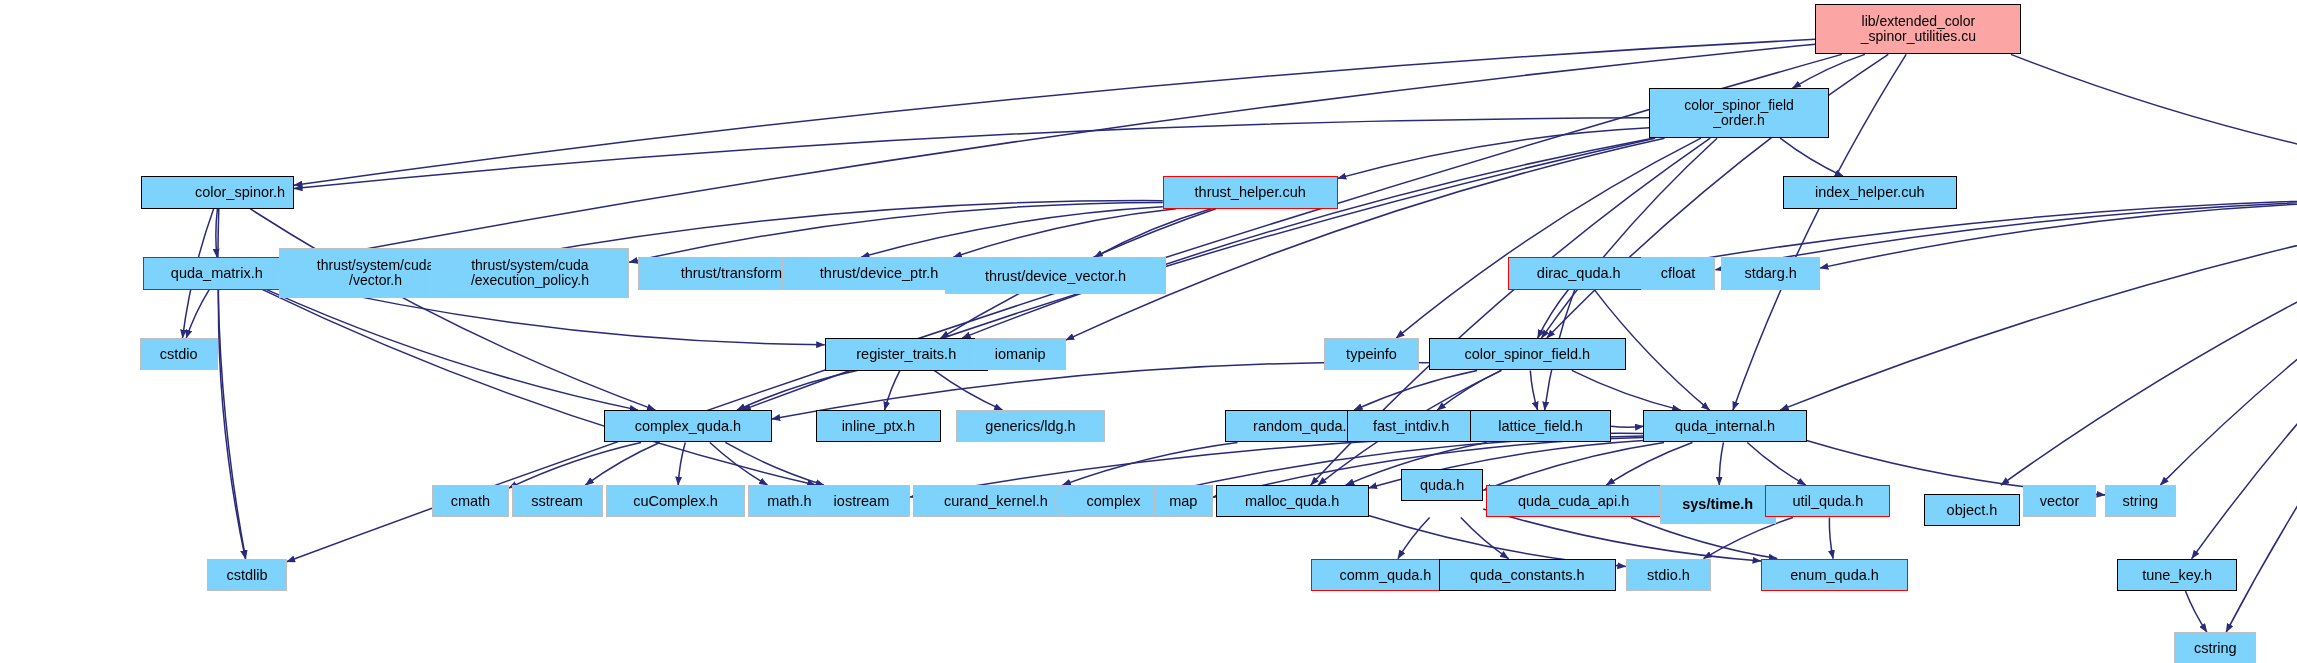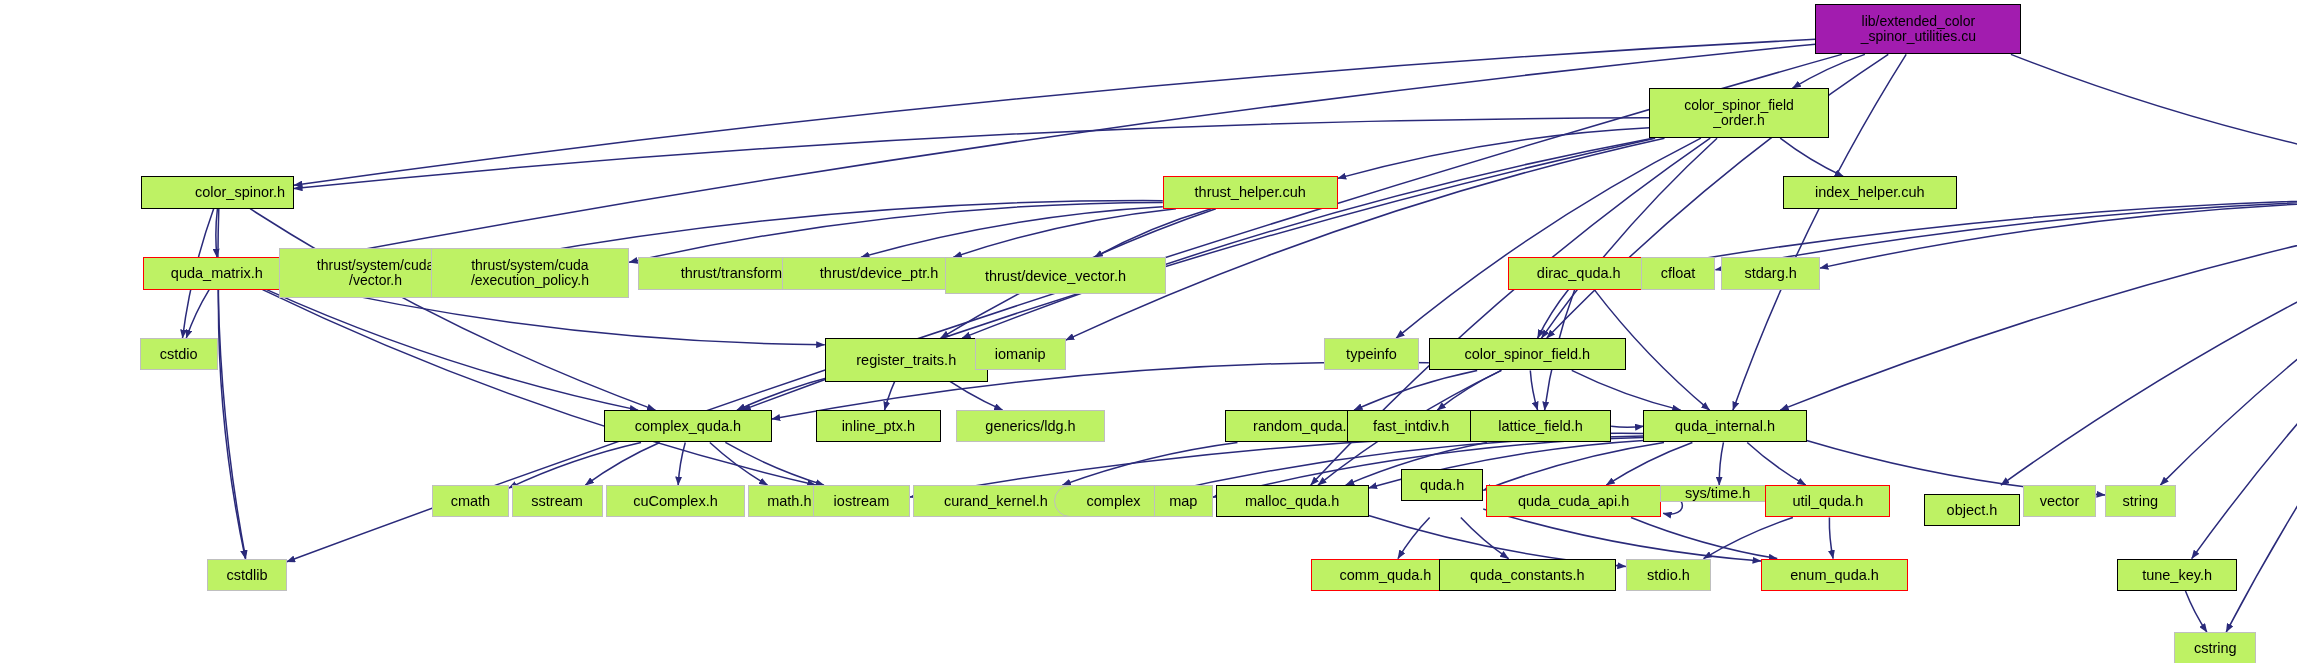--- a/index.html
+++ b/index.html
@@ -1,25 +1,25 @@
 <!DOCTYPE html>
 <html><head>
 <meta charset="utf-8">
 <style>
   html,body{margin:0;padding:0;background:#ffffff;}
   #graph{position:relative;width:2297px;height:663px;overflow:hidden;
          font-family:"Liberation Sans","DejaVu Sans",sans-serif;background:#fff;}
   #edges{position:absolute;left:0;top:0;width:2297px;height:663px;pointer-events:none;}
   .node{position:absolute;box-sizing:border-box;display:flex;align-items:center;
-        justify-content:center;text-align:center;background:#bef264;
+        justify-content:center;text-align:center;background:#7dd3fc;
         font-size:14.5px;line-height:1.12;color:#000;white-space:pre;}
   .node.b{border:1.6px solid #000000;}
   .node.g{border:1.3px solid #bfbfbf;}
   .node.r{border:1.8px solid #ff0000;}
-  .node.root{border:1.6px solid #000000;background:#a21caf;}
+  .node.root{border:1.6px solid #000000;background:#fca5a5;}
 </style>
 </head>
 <body>
 
 <div id="graph">
   <svg id="edges" viewBox="0 0 2297 663" xmlns="http://www.w3.org/2000/svg">
     <defs>
       <marker id="ah" markerWidth="9" markerHeight="7" refX="8.5" refY="3.5" orient="auto" markerUnits="userSpaceOnUse">
         <path d="M0,0 L9,3.5 L0,7 z" fill="#2a2a7a"></path>
       </marker>
@@ -117,21 +117,21 @@
 /vector.h</div>
       <div class="node g" style="left: 430.71px; top: 248.43px; width: 198.45px; height: 49.98px; font-size: 14px;">thrust/system/cuda
 /execution_policy.h</div>
       <div class="node g" style="left: 637.98px; top: 257.25px; width: 251.37px; height: 32.34px;">thrust/transform_reduce.h</div>
       <div class="node g" style="left: 782.04px; top: 257.25px; width: 194.04px; height: 32.34px;">thrust/device_ptr.h</div>
       <div class="node g" style="left: 945.21px; top: 257.25px; width: 220.5px; height: 37px;">thrust/device_vector.h</div>
       <div class="node r" style="left: 1508.22px; top: 257.25px; width: 141.12px; height: 32.34px;">dirac_quda.h</div>
       <div class="node g" style="left: 1640.52px; top: 257.25px; width: 74.97px; height: 32.34px;">cfloat</div>
       <div class="node g" style="left: 1721.37px; top: 257.25px; width: 98.49px; height: 32.34px;">stdarg.h</div>
       <div class="node g" style="left: 139.65px; top: 338.1px; width: 77.91px; height: 32.34px;">cstdio</div>
-      <div class="node b" style="left: 824.67px; top: 338.1px; width: 163.17px; height: 44px; text-align: right;">register_traits.h</div>
+      <div class="node b" style="left: 824.67px; top: 338.1px; width: 163.17px; height: 33px; text-align: right;">register_traits.h</div>
       <div class="node g" style="left: 974.61px; top: 338.1px; width: 91.14px; height: 32.34px;">iomanip</div>
       <div class="node g" style="left: 1324.47px; top: 338.1px; width: 94.08px; height: 32.34px;">typeinfo</div>
       <div class="node b" style="left: 1428.84px; top: 338.1px; width: 196.98px; height: 32.34px;">color_spinor_field.h</div>
       <div class="node b" style="left: 604.17px; top: 410.13px; width: 167.58px; height: 32.34px;">complex_quda.h</div>
       <div class="node b" style="left: 815.85px; top: 410.13px; width: 124.95px; height: 32.34px;">inline_ptx.h</div>
       <div class="node g" style="left: 955.5px; top: 410.13px; width: 149.94px; height: 32.34px;">generics/ldg.h</div>
       <div class="node b" style="left: 1224.51px; top: 410.13px; width: 158.76px; height: 32.34px;">random_quda.h</div>
       <div class="node b" style="left: 1346.52px; top: 410.13px; width: 129.36px; height: 32.34px;">fast_intdiv.h</div>
       <div class="node b" style="left: 1470px; top: 410.13px; width: 141.12px; height: 32.34px;">lattice_field.h</div>
       <div class="node b" style="left: 1643.46px; top: 410.13px; width: 163.17px; height: 32.34px;">quda_internal.h</div>
@@ -139,21 +139,21 @@
       <div class="node g" style="left: 511.56px; top: 485.1px; width: 91.14px; height: 32.34px;">sstream</div>
       <div class="node g" style="left: 605.64px; top: 485.1px; width: 139.65px; height: 32.34px;">cuComplex.h</div>
       <div class="node g" style="left: 748.23px; top: 485.1px; width: 82.32px; height: 32.34px;">math.h</div>
       <div class="node g" style="left: 812.91px; top: 485.1px; width: 97.02px; height: 32.34px;">iostream</div>
       <div class="node g" style="left: 912.87px; top: 485.1px; width: 166.11px; height: 32.34px;">curand_kernel.h</div>
       <div class="node g" style="left: 1053.99px; top: 485.1px; width: 119px; height: 32.34px; border-radius: 16px;">complex</div>
       <div class="node g" style="left: 1153.95px; top: 485.1px; width: 58.8px; height: 32.34px;">map</div>
       <div class="node b" style="left: 1215.69px; top: 485.1px; width: 152.88px; height: 32.34px;">malloc_quda.h</div>
       <div class="node b" style="left: 1400.91px; top: 469px; width: 82.32px; height: 32.34px;">quda.h</div>
       <div class="node r" style="left: 1486.17px; top: 485.1px; width: 174.93px; height: 32.34px;">quda_cuda_api.h</div>
-      <div class="node g" style="left: 1659.63px; top: 485.1px; width: 116.13px; height: 17px;">sys/time.h</div>
+      <div class="node g" style="left: 1659.63px; top: 485.1px; width: 116.13px; height: 39px; font-weight: bold;">sys/time.h</div>
       <div class="node r" style="left: 1765.47px; top: 485.1px; width: 124.95px; height: 32.34px;">util_quda.h</div>
       <div class="node b" style="left: 1924.23px; top: 494px; width: 95.55px; height: 32.34px;">object.h</div>
       <div class="node g" style="left: 2022.72px; top: 485.1px; width: 73.5px; height: 32.34px;">vector</div>
       <div class="node g" style="left: 2105.04px; top: 485.1px; width: 70.56px; height: 32.34px;">string</div>
       <div class="node r" style="left: 1311.24px; top: 558.6px; width: 148.47px; height: 32.34px;">comm_quda.h</div>
       <div class="node b" style="left: 1439.13px; top: 558.6px; width: 176.4px; height: 32.34px;">quda_constants.h</div>
       <div class="node g" style="left: 1625.82px; top: 558.6px; width: 85.26px; height: 32.34px;">stdio.h</div>
       <div class="node r" style="left: 1761.06px; top: 558.6px; width: 147px; height: 32.34px;">enum_quda.h</div>
       <div class="node b" style="left: 2116.8px; top: 558.6px; width: 120.54px; height: 32.34px;">tune_key.h</div>
       <div class="node g" style="left: 207.27px; top: 558.6px; width: 79.38px; height: 32.34px;">cstdlib</div>

